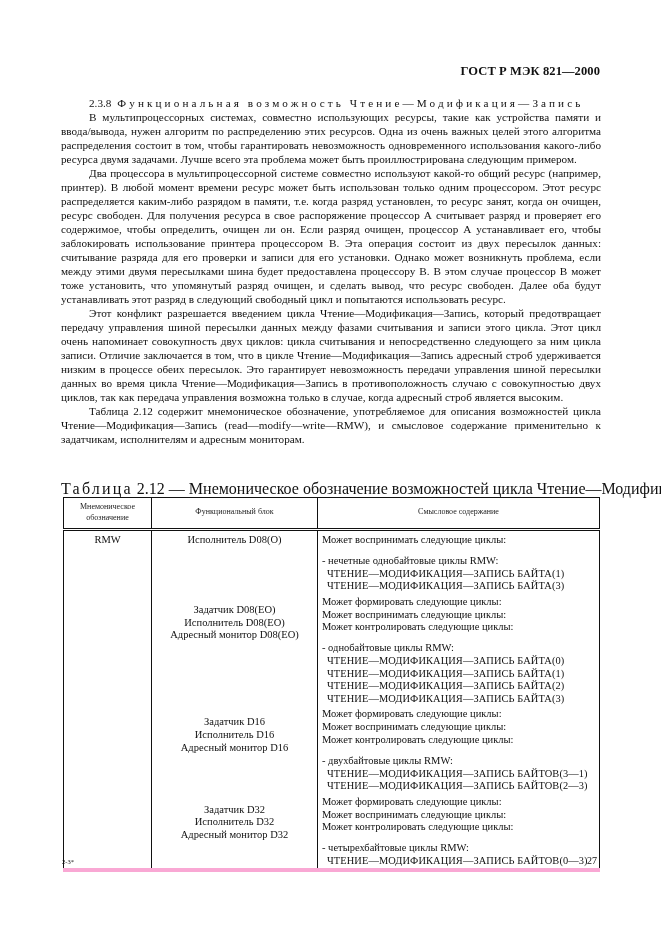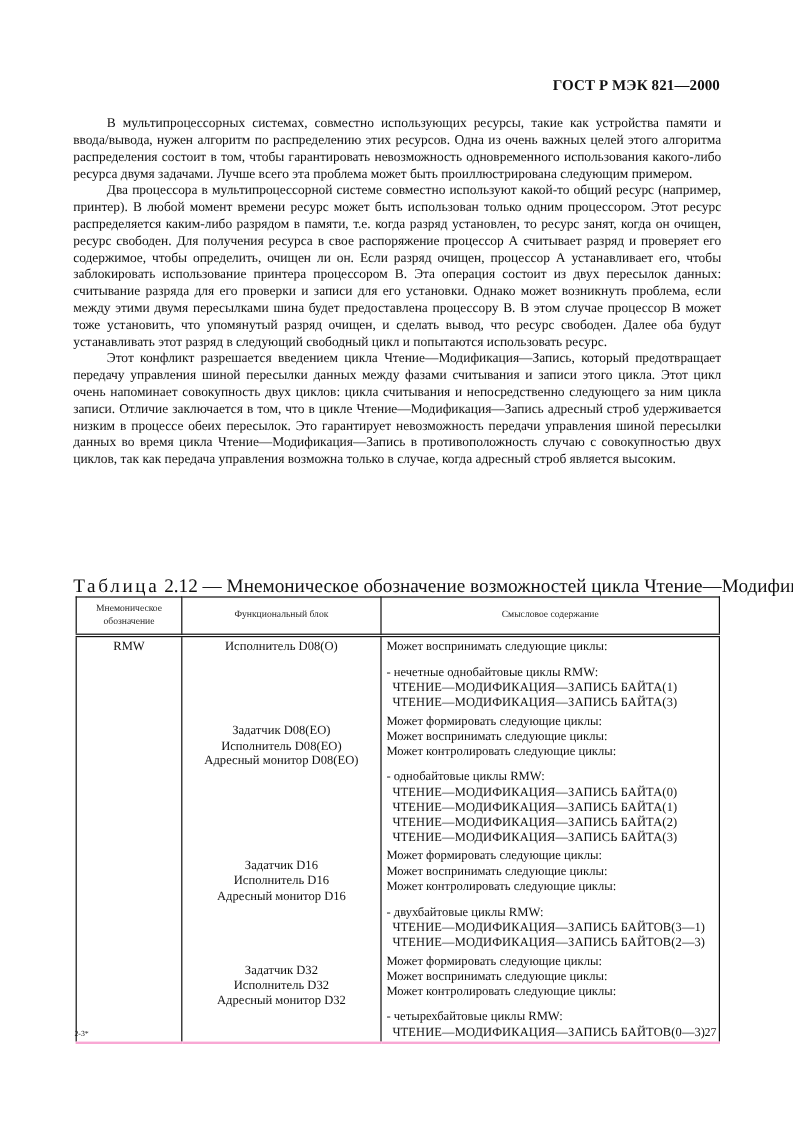--- a/index.html
+++ b/index.html
@@ -30,38 +30,43 @@
   }
   table.main th {
     border: 1px solid #111; font-weight: normal; font-size: 8px; line-height: 10.5px;
     padding: 4px 2px 5px 2px; vertical-align: middle; color: #222;
   }
   table.main thead tr { border-bottom: 3px double #111; }
   table.main td {
     border-left: 1px solid #111; border-right: 1px solid #111;
     vertical-align: top; padding: 0 4px;
   }
-  table.main tbody tr:last-child td { border-bottom: 2px solid #f9a8d4; }
+  table.main tbody tr:last-child td { border-bottom: 4px solid #f9a8d4; }
   .c1 { width: 79px; text-align: center; }
   .c2 { width: 157px; text-align: center; }
   .blk { padding-top: 3px; }
   .blk .gap { height: 8px; }
   .caps { padding-left: 5px; font-family: Liberation Serif, serif; font-size: 10.4px; line-height: 12.6px; letter-spacing: 0.1px; }
   .footer-left { position: absolute; left: 62px; top: 858px; font-size: 6.5px; }
   .footer-right { position: absolute; right: 64px; top: 855px; font-size: 10px; text-align: right; }
 </style>
 </head>
 <body>
 
 <div class="header-code">ГОСТ Р МЭК 821—2000</div>
 
 <div class="body-text">
+  <p class="section-head">
+    <span class="num">2.3.8</span>
+    <span>Функциональная возможность Чтение—Модификация—Запись</span>
+  </p>
   <p>В мультипроцессорных системах, совместно использующих ресурсы, такие как устройства памяти и ввода/вывода, нужен алгоритм по распределению этих ресурсов. Одна из очень важных целей этого алгоритма распределения состоит в том, чтобы гарантировать невозможность одновременного использования какого-либо ресурса двумя задачами. Лучше всего эта проблема может быть проиллюстрирована следующим примером.</p>
   <p>Два процессора в мультипроцессорной системе совместно используют какой-то общий ресурс (например, принтер). В любой момент времени ресурс может быть использован только одним процессором. Этот ресурс распределяется каким-либо разрядом в памяти, т.е. когда разряд установлен, то ресурс занят, когда он очищен, ресурс свободен. Для получения ресурса в свое распоряжение процессор А считывает разряд и проверяет его содержимое, чтобы определить, очищен ли он. Если разряд очищен, процессор А устанавливает его, чтобы заблокировать использование принтера процессором В. Эта операция состоит из двух пересылок данных: считывание разряда для его проверки и записи для его установки. Однако может возникнуть проблема, если между этими двумя пересылками шина будет предоставлена процессору В. В этом случае процессор В может тоже установить, что упомянутый разряд очищен, и сделать вывод, что ресурс свободен. Далее оба будут устанавливать этот разряд в следующий свободный цикл и попытаются использовать ресурс.</p>
   <p>Этот конфликт разрешается введением цикла Чтение—Модификация—Запись, который предотвращает передачу управления шиной пересылки данных между фазами считывания и записи этого цикла. Этот цикл очень напоминает совокупность двух циклов: цикла считывания и непосредственно следующего за ним цикла записи. Отличие заключается в том, что в цикле Чтение—Модификация—Запись адресный строб удерживается низким в процессе обеих пересылок. Это гарантирует невозможность передачи управления шиной пересылки данных во время цикла Чтение—Модификация—Запись в противоположность случаю с совокупностью двух циклов, так как передача управления возможна только в случае, когда адресный строб является высоким.</p>
+  <p>Таблица 2.12 содержит мнемоническое обозначение, употребляемое для описания возможностей цикла Чтение—Модификация—Запись (read—modify—write—RMW), и смысловое содержание применительно к задатчикам, исполнителям и адресным мониторам.</p>
 </div>
 
 <div class="table-caption">
   <span class="spaced">Таблица</span>
   <span>2.12 — Мнемоническое обозначение возможностей цикла Чтение—Модификация—Запись</span>
 </div>
 
 <table class="main">
   <thead>
     <tr>

